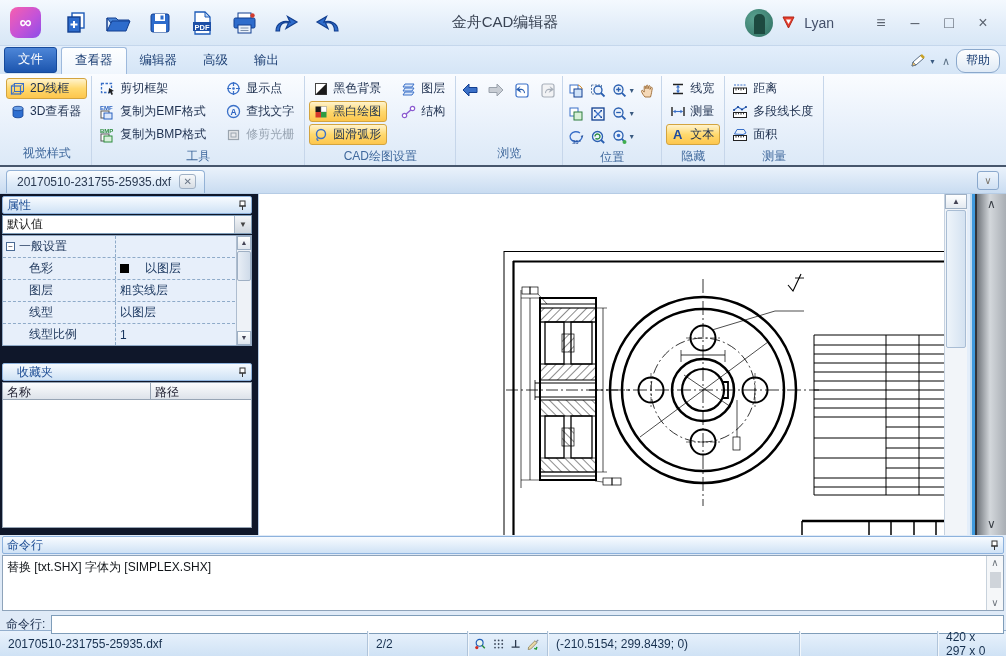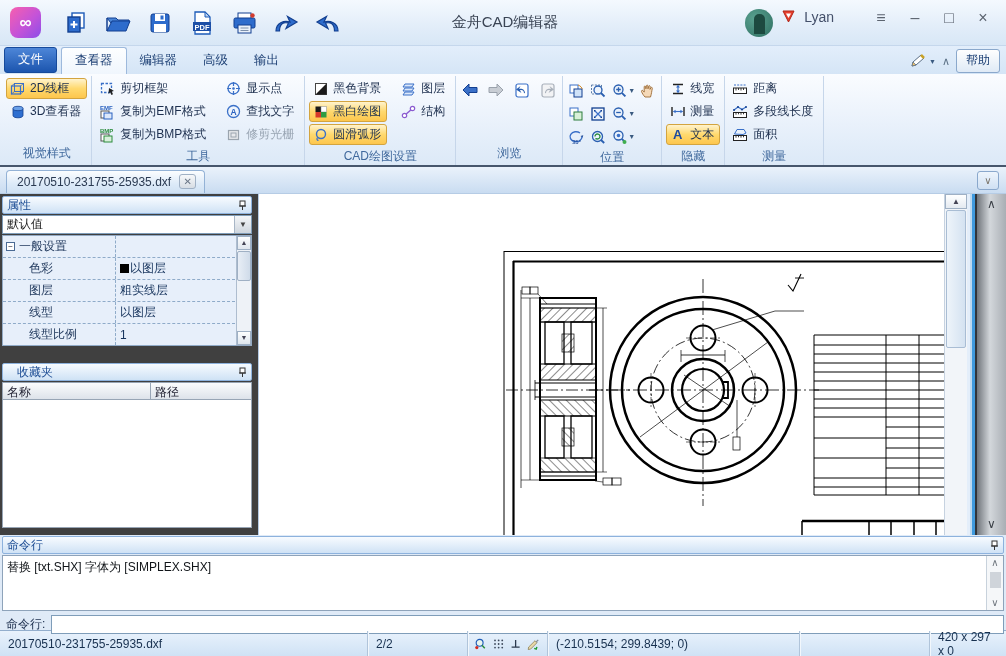--- a/index.html
+++ b/index.html
@@ -5,33 +5,33 @@
   * { box-sizing: border-box; margin: 0; padding: 0; }
   html,body { width:1006px; height:656px; overflow:hidden; }
   body { font-family:"Liberation Sans","DejaVu Sans",sans-serif; font-size:12px; color:#1d2f4e; background:#e4eefa; position:relative; }
   svg { display:block; }
 
   
   .titlebar { height:46px; background:linear-gradient(#f4f9fe,#e2edf9 60%,#d8e7f6); border-bottom:1px solid #c5d7ec; display:flex; align-items:center; padding:0 10px; position:relative; }
   .logo { width:31px; height:31px; border-radius:8px; background:linear-gradient(135deg,#f85fae,#c453d8 55%,#8b4ee8); display:grid; place-items:center; color:#fff; font-weight:bold; font-size:17px; margin-right:18px; }
   .qbtn { width:34px; height:32px; display:grid; place-items:center; border-radius:3px; margin-right:8px; }
   .win-title { position:absolute; left:4px; right:0; text-align:center; font-size:15px; color:#3a4454; pointer-events:none; }
-  .tb-right { margin-left:auto; display:flex; gap:8px; z-index:2; }
+  .tb-right { margin-left:auto; display:flex; align-items:center; gap:8px; z-index:2; }
   .avatar { width:28px; height:28px; border-radius:50%; background:radial-gradient(circle at 35% 35%,#5aa190,#2e6e60); position:relative; overflow:hidden; }
   .avatar:after { content:""; position:absolute; left:9px; top:5px; width:11px; height:20px; background:#1d4a40; border-radius:5px 5px 0 0; }
   .username { font-size:14px; color:#44506a; margin-right:26px; }
   .winctl { font-size:16px; color:#5c6470; width:26px; text-align:center; }
 
   
   .tabrow { height:28px; background:linear-gradient(#e3eefb,#d5e5f6); display:flex; align-items:flex-end; padding:0 4px; position:relative; }
   .rtab { padding:4px 13px 5px; font-size:12.5px; color:#1c3f74; }
   .rtab.file { background:linear-gradient(#4d86d8,#1c55ae); color:#fff; border-radius:3px; border:1px solid #164a9b; margin:2px 4px 1px 0; padding:3px 13px 4px; }
   .rtab.active { background:linear-gradient(#fdfeff,#f0f6fd); border:1px solid #9db9dc; border-bottom:none; border-radius:3px 3px 0 0; color:#1c3f74; }
   .tabrow-right { position:absolute; right:6px; top:3px; display:flex; align-items:center; gap:6px; }
-  .help-btn { border:1px solid #8aa8cc; border-radius:3px; background:linear-gradient(#fefefe,#dfeaf6); padding:2px 9px 3px; color:#1c3f74; }
+  .help-btn { border:1px solid #8aa8cc; border-radius:9px; background:linear-gradient(#fefefe,#dfeaf6); padding:2px 9px 3px; color:#1c3f74; }
   .chev { color:#5c7186; font-size:11px; }
 
   
   .ribbon { height:93px; background:linear-gradient(#fafcff,#e9f1fb 55%,#dce9f7); border-bottom:2px solid #46566c; display:flex; padding:2px 0 0 2px; }
   .rgroup { display:flex; flex-direction:column; border-right:1px solid #c6d6ea; padding:2px 4px 0; }
   .gbody { flex:1; display:flex; gap:10px; }
   .gcol { display:flex; flex-direction:column; }
   .glabel { text-align:center; color:#3f689c; font-size:12px; padding:1px 2px 3px; }
   .rbtn { display:flex; align-items:center; gap:4px; height:21px; padding:0 5px 0 2px; border-radius:3px; border:1px solid transparent; white-space:nowrap; margin-bottom:2px; }
   .rbtn.hl { background:linear-gradient(#fff3cd,#ffd96e 50%,#fdc64d); border-color:#d3a43f; }
@@ -42,31 +42,31 @@
   .dd { font-size:7px; color:#3a5a80; margin-left:1px; }
   .arow { display:flex; gap:6px; padding-top:3px; align-items:flex-start; }
 
   
   .doctabs { height:27px; background:linear-gradient(#eaf2fb,#c9dcf1); display:flex; align-items:flex-end; padding:0 6px; position:relative; border-bottom:1px solid #b6cce5; }
   .dtab { display:flex; align-items:center; gap:8px; background:linear-gradient(#fbfdff,#dceaf8 60%,#cfe1f3); border:1px solid #93b2d6; border-bottom:none; border-radius:4px 4px 0 0; padding:3px 8px 4px 10px; color:#2a3a52; }
   .dtab-close { width:17px; height:15px; border:1px solid #9fb0c4; border-radius:3px; background:linear-gradient(#f6f8fa,#d7dde4); color:#6a7686; font-size:10px; line-height:13px; text-align:center; }
   .dt-exp { position:absolute; right:7px; top:4px; width:22px; height:19px; border:1px solid #8aa8cc; border-radius:3px; background:linear-gradient(#eef5fc,#cfe0f3); color:#7a746a; font-size:10px; text-align:center; line-height:17px; }
 
   
-  .main { height:341px; position:relative; background:#404040; }
+  .main { height:341px; position:relative; background:#0f172a; }
   .panel-hdr { height:18px; background:linear-gradient(#f7fbff,#cfe2f5); border:1px solid #8db2dd; border-radius:2px; display:flex; align-items:center; padding:0 4px; color:#1d4d94; }
   .pin { margin-left:auto; color:#333; }
   .leftpanel { position:absolute; left:2px; top:2px; width:250px; bottom:5px; }
   .preset { margin-top:1px; height:19px; border:1px solid #7f9db9; background:#fff; display:flex; align-items:center; padding-left:4px; color:#222; }
   .preset .dbtn { margin-left:auto; width:17px; height:17px; background:linear-gradient(#f4f6f8,#cfd6de); border-left:1px solid #a8b6c6; text-align:center; font-size:8px; line-height:17px; color:#444; }
   .pgrid { margin-top:1px; border:1px solid #93aac4; background:#e7effa; position:relative; padding-right:16px; height:111px; }
   .prow { height:22px; display:flex; align-items:center; border-bottom:1px dashed #8fabc9; }
   .prow .plabel { width:112px; padding-left:26px; color:#223a5e; }
   .prow.group-row .plabel { padding-left:3px; display:flex; align-items:center; gap:4px; }
-  .prow .pval { flex:1; border-left:1px dashed #8fabc9; align-self:stretch; display:flex; align-items:center; padding-left:4px; color:#16335c; gap:1px; }
+  .prow .pval { flex:1; border-left:1px dashed #8fabc9; align-self:stretch; display:flex; align-items:center; padding-left:4px; color:#16335c; gap:16px; }
   .minusbox { width:9px; height:9px; border:1px solid #4a6a94; background:#fff; font-size:8px; line-height:7px; text-align:center; color:#223; }
   .swatch { width:9px; height:9px; background:#000; display:inline-block; }
   .vsb { position:absolute; right:0; top:0; bottom:0; width:15px; background:#eef2f7; border-left:1px solid #aebdcf; display:flex; flex-direction:column; }
   .vsb .sb-b { height:14px; background:linear-gradient(#fdfefe,#dfe6ee); border:1px solid #9fb0c4; font-size:7px; color:#445; text-align:center; line-height:12px; }
   .vsb .sb-t { height:30px; background:linear-gradient(90deg,#e8eef6,#cfdbe9); border:1px solid #9fb0c4; border-radius:2px; margin:1px 0; }
   .vsb .sb-sp { flex:1; }
   .favhdr { margin-top:17px;padding-left:14px; }
   .favcols { display:flex; height:18px; margin-top:1px; }
   .favcols .fc { background:linear-gradient(#fbfcfd,#dde3ea); border:1px solid #97a5b5; padding:1px 4px; color:#223; }
   .fc.c1 { width:149px; } .fc.c2 { flex:1; border-left:none; }
@@ -781,14 +781,14 @@
         <path d="M7 2v9M2 11h10" stroke="#2c3a4e" stroke-width="1.6"></path>
       </svg>
     <svg width="17" height="15" viewBox="0 0 17 15">
         <path d="M2 12l8-8 2.5 2.5-8 8L1.5 15z" fill="#e8d8a8" stroke="#7a6a3a" stroke-width=".8"></path>
         <path d="M9 13.5l2.5 1 .8-2.8" fill="none" stroke="#1f9c2e" stroke-width="1.8"></path>
         <path d="M11 6l3-3" stroke="#8a8f96" stroke-width="1.6"></path>
       </svg>
   </div>
   <div class="seg" style="width:252px">(-210.5154; 299.8439; 0)</div>
   <div class="seg grow"></div>
-  <div class="seg" style="width:76px;border-right:none">420 x 297 x 0</div>
+  <div class="seg" style="width:68px;border-right:none">420 x 297 x 0</div>
 </div>
 
 </body></html>

